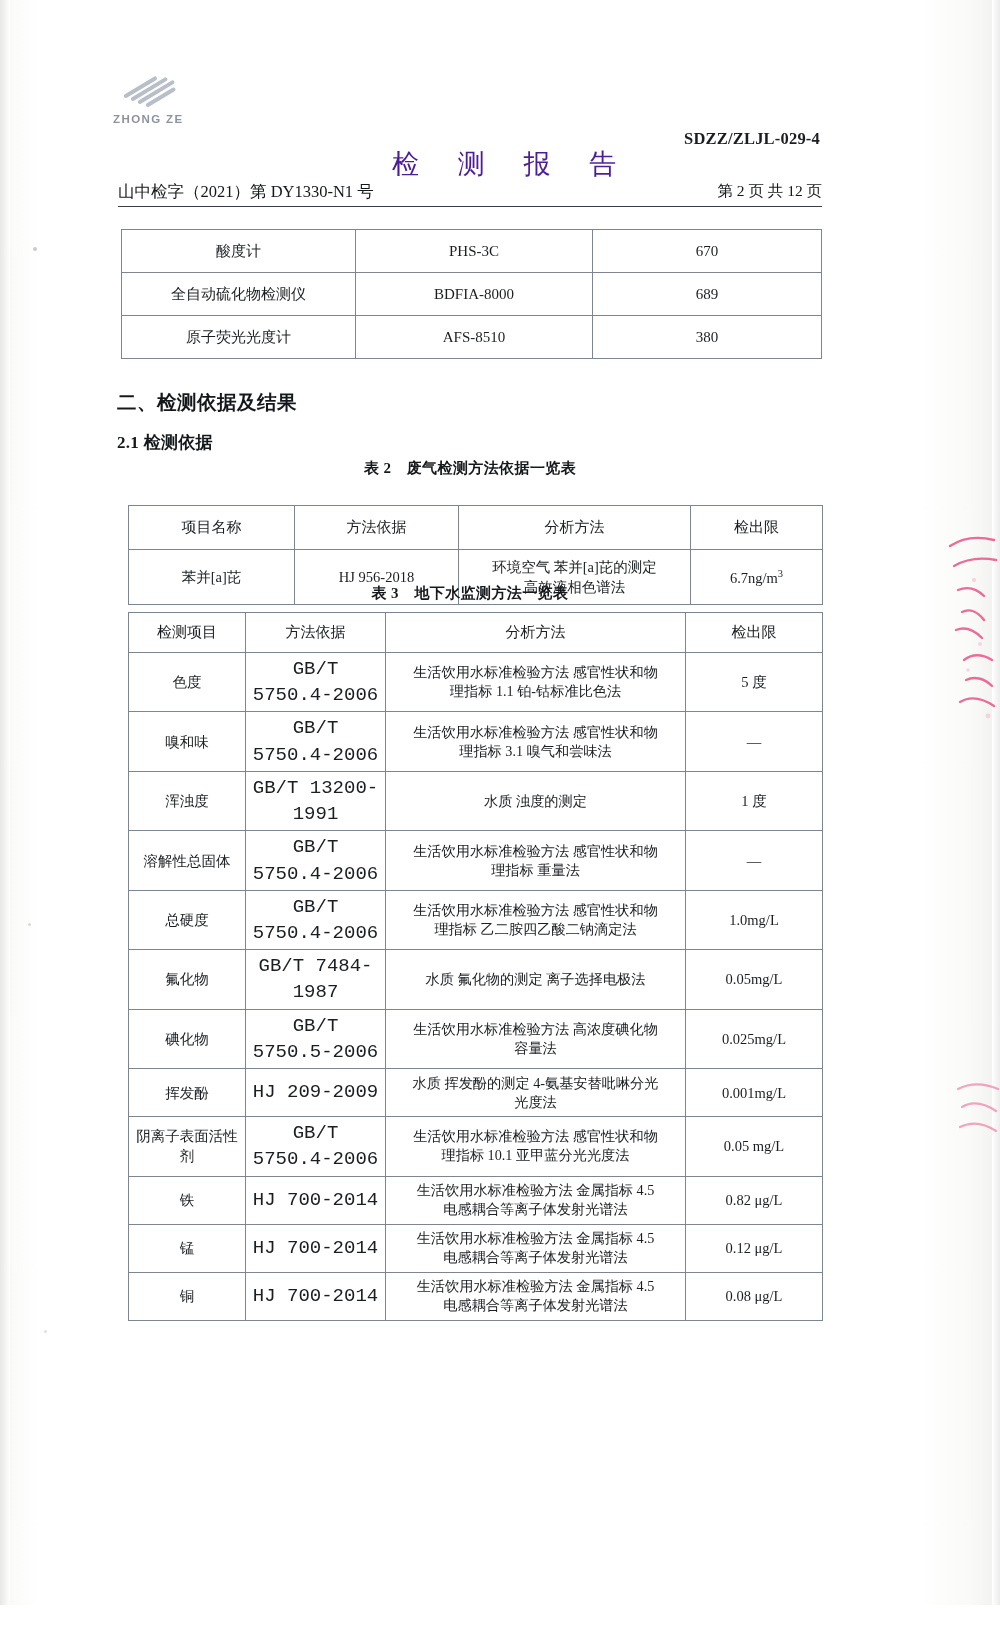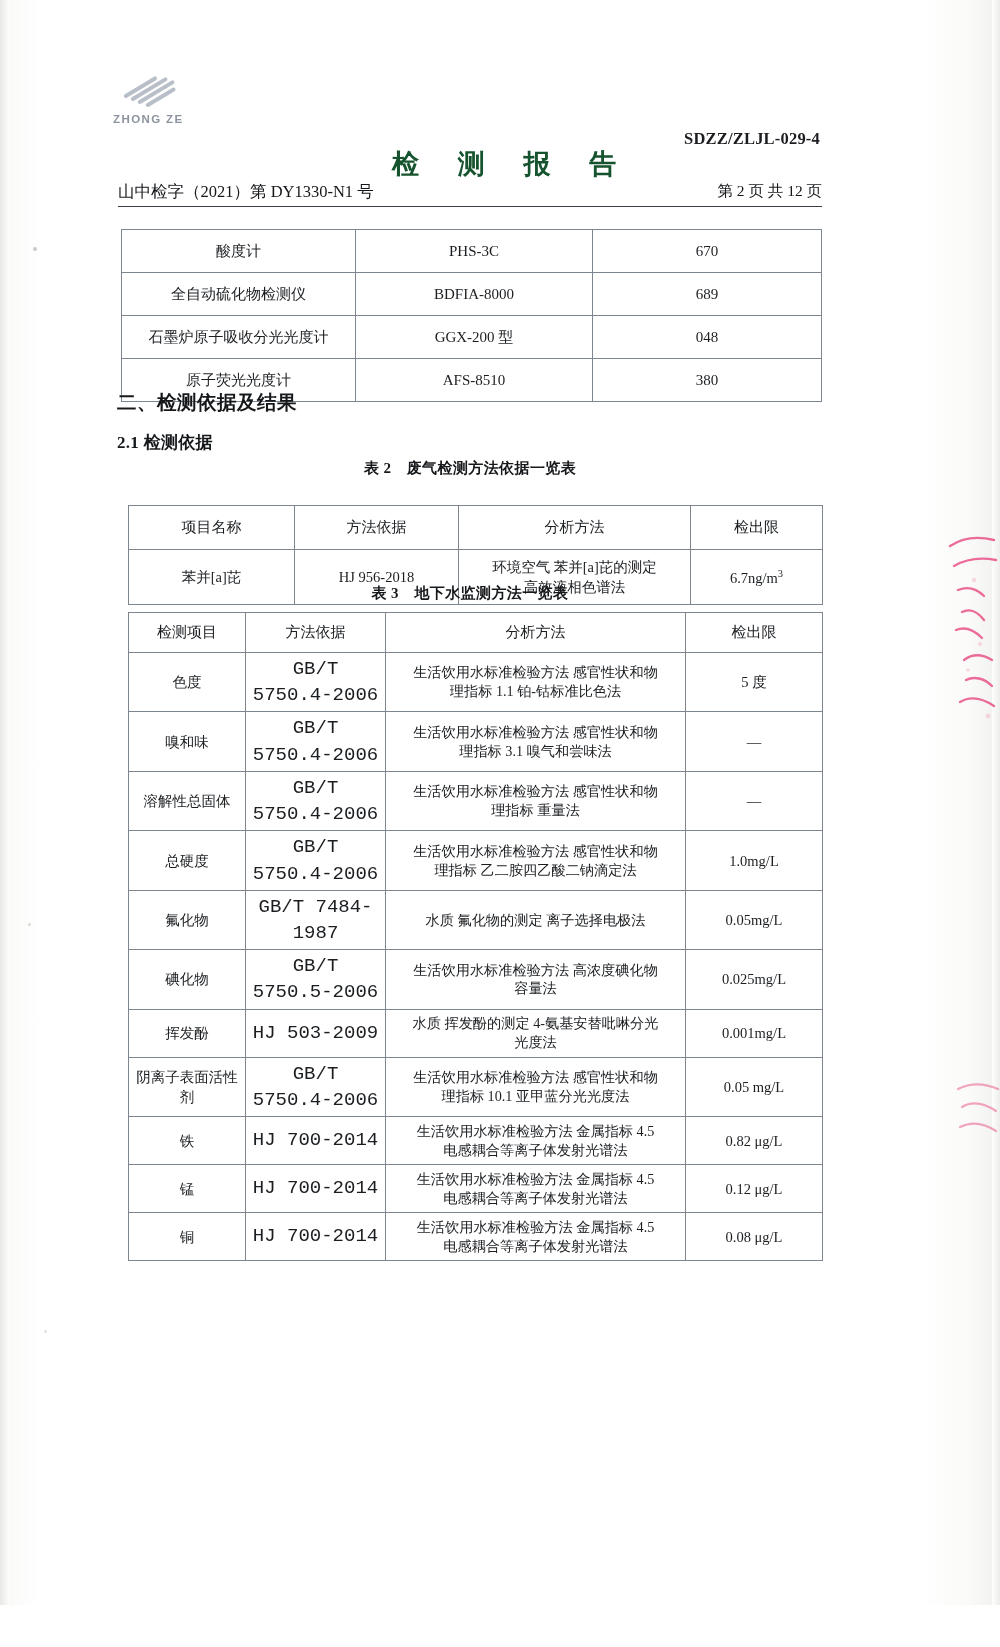--- a/index.html
+++ b/index.html
@@ -96,23 +96,23 @@
     font-weight: 700;
     letter-spacing: 0.2px;
     color: #1b1d20;
     white-space: nowrap;
   }
   .report-title {
     position: absolute;
     left: 392px;
     top: 146px;
     font-size: 27px;
-    font-weight: 700;
+    font-weight: 400;
     letter-spacing: 16px;
-    color: #14532d;
+    color: #4c1d95;
     white-space: nowrap;
   }
   .header-rule {
     position: absolute;
     left: 118px;
     top: 206px;
     width: 704px;
     height: 0;
     border-top: 1.4px solid #3a3f45;
   }
@@ -279,25 +279,20 @@
             <td class="item">酸度计</td>
             <td class="model">PHS-3C</td>
             <td class="code">670</td>
           </tr>
           <tr>
             <td class="item">全自动硫化物检测仪</td>
             <td class="model">BDFIA-8000</td>
             <td class="code">689</td>
           </tr>
           <tr>
-            <td class="item">石墨炉原子吸收分光光度计</td>
-            <td class="model">GGX-200 型</td>
-            <td class="code">048</td>
-          </tr>
-          <tr>
             <td class="item">原子荧光光度计</td>
             <td class="model">AFS-8510</td>
             <td class="code">380</td>
           </tr>
         </tbody>
     </table>
 
     <div class="h2" id="heading-section-2">二、检测依据及结果</div>
     <div class="h3" id="heading-section-21">2.1 检测依据</div>
 
@@ -352,20 +347,26 @@
             <td class="analysis">生活饮用水标准检验方法  感官性状和物<br>理指标 1.1 铂-钴标准比色法</td>
             <td class="limit">5 度</td>
           </tr>
           <tr>
             <td class="item">嗅和味</td>
             <td class="basis">GB/T 5750.4-2006</td>
             <td class="analysis">生活饮用水标准检验方法  感官性状和物<br>理指标 3.1 嗅气和尝味法</td>
             <td class="limit">—</td>
           </tr>
           <tr>
+            <td class="item">浑浊度</td>
+            <td class="basis">GB/T 13200-1991</td>
+            <td class="analysis">水质  浊度的测定</td>
+            <td class="limit">1 度</td>
+          </tr>
+          <tr>
             <td class="item">溶解性总固体</td>
             <td class="basis">GB/T 5750.4-2006</td>
             <td class="analysis">生活饮用水标准检验方法  感官性状和物<br>理指标  重量法</td>
             <td class="limit">—</td>
           </tr>
           <tr>
             <td class="item">总硬度</td>
             <td class="basis">GB/T 5750.4-2006</td>
             <td class="analysis">生活饮用水标准检验方法  感官性状和物<br>理指标  乙二胺四乙酸二钠滴定法</td>
             <td class="limit">1.0mg/L</td>
@@ -377,21 +378,21 @@
             <td class="limit">0.05mg/L</td>
           </tr>
           <tr>
             <td class="item">碘化物</td>
             <td class="basis">GB/T 5750.5-2006</td>
             <td class="analysis">生活饮用水标准检验方法  高浓度碘化物<br>容量法</td>
             <td class="limit">0.025mg/L</td>
           </tr>
           <tr>
             <td class="item">挥发酚</td>
-            <td class="basis">HJ 503-2009</td>
+            <td class="basis">HJ 209-2009</td>
             <td class="analysis">水质  挥发酚的测定  4-氨基安替吡啉分光<br>光度法</td>
             <td class="limit">0.001mg/L</td>
           </tr>
           <tr>
             <td class="item">阴离子表面活性<br>剂</td>
             <td class="basis">GB/T 5750.4-2006</td>
             <td class="analysis">生活饮用水标准检验方法  感官性状和物<br>理指标 10.1 亚甲蓝分光光度法</td>
             <td class="limit">0.05 mg/L</td>
           </tr>
           <tr>

